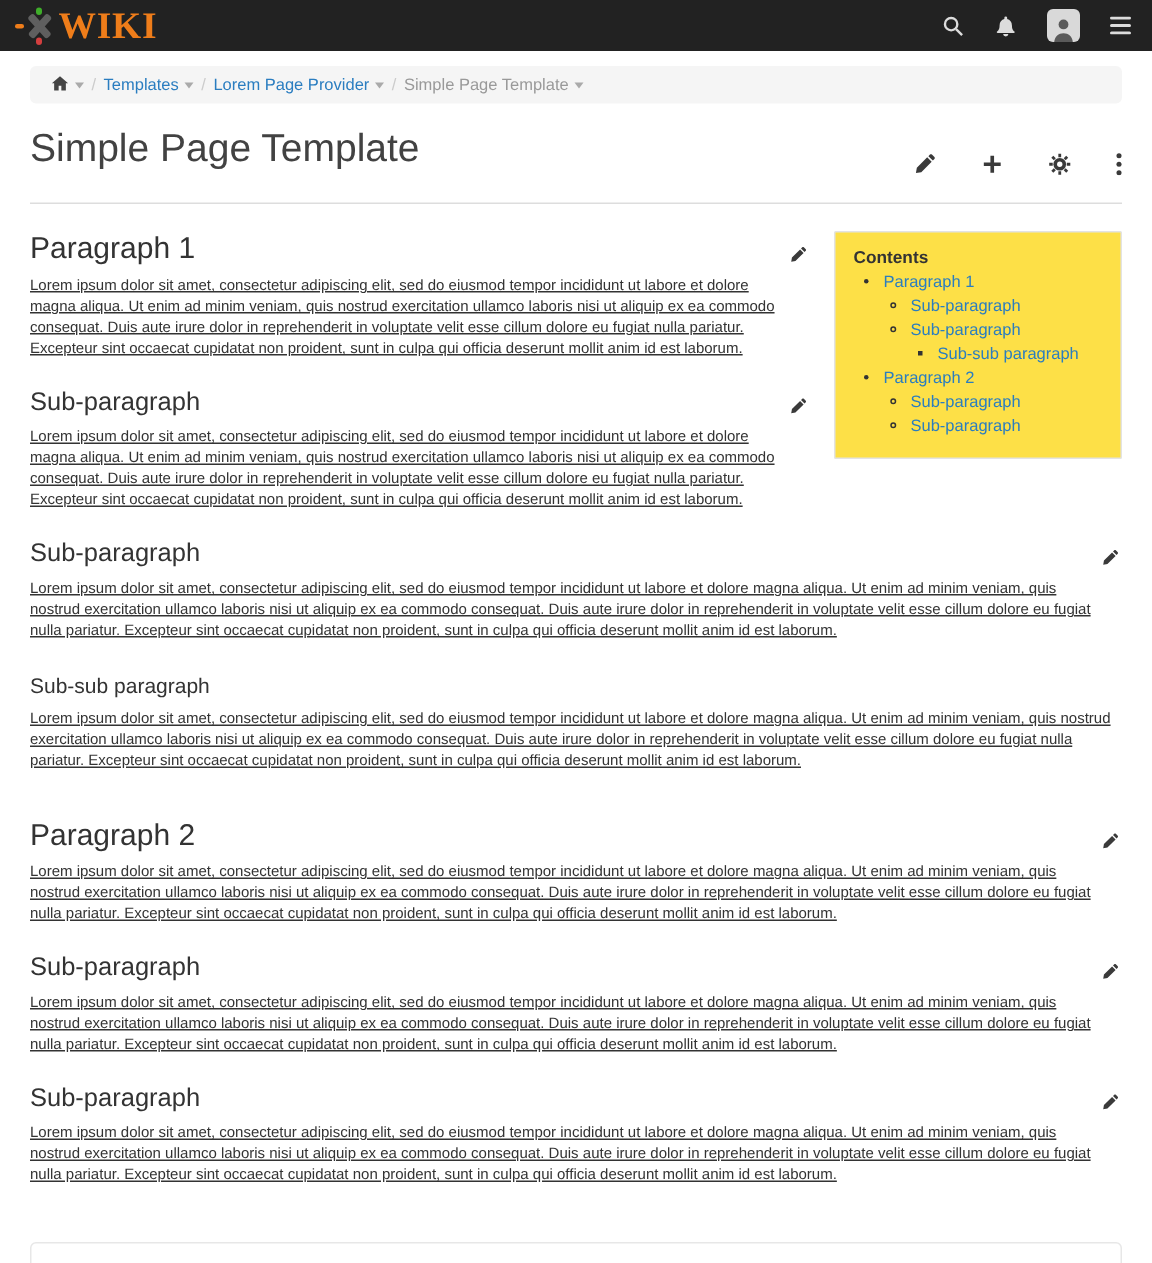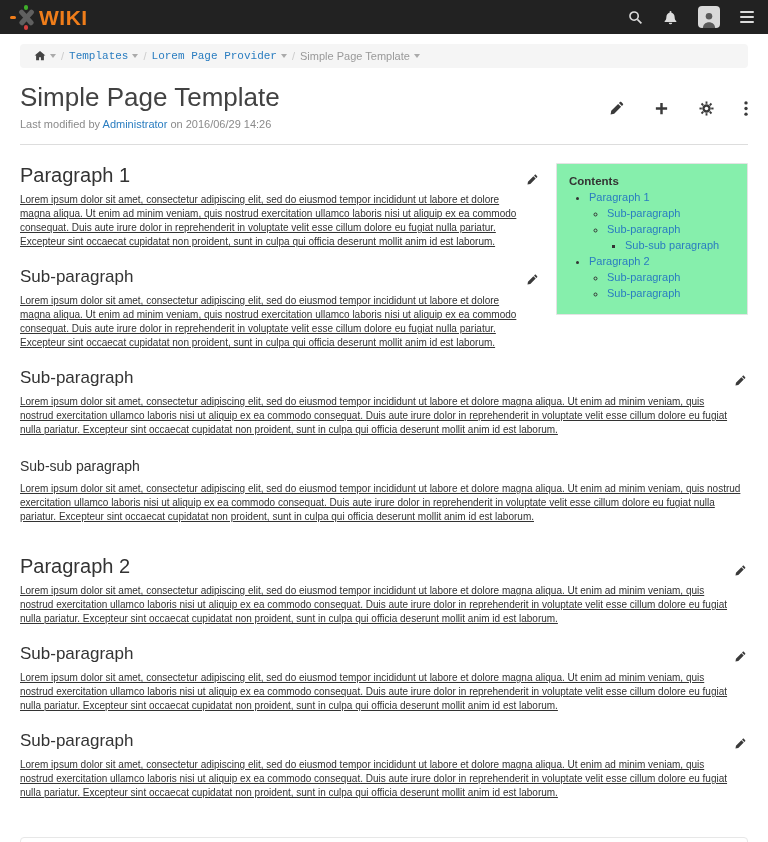--- a/index.html
+++ b/index.html
@@ -16,34 +16,34 @@
     justify-content:space-between; padding:0 14px;
   }
   .logo { display:flex; align-items:center; gap:1px; text-decoration:none; }
   .logo-x { position:relative; width:24px; height:22px; display:inline-block; }
   .logo-x .bar { position:absolute; width:19px; height:4.5px; background:#5f5f5f; border-radius:2px; top:9px; left:3px; }
   .logo-x .bar.b1 { transform:rotate(48deg); }
   .logo-x .bar.b2 { transform:rotate(-48deg); }
   .logo-x .dash-left { position:absolute; width:6px; height:3.5px; background:#ef7d1a; border-radius:2px; top:9.5px; left:-4px; }
   .logo-x .dot-top { position:absolute; width:3.5px; height:5px; background:#3fae2a; border-radius:2px; top:-1px; left:10px; }
   .logo-x .dot-bottom { position:absolute; width:3.5px; height:5px; background:#d43f3f; border-radius:2px; bottom:-2px; left:10px; }
-  .logo-wiki { color:#ef7d1a; font-size:21px; font-weight:bold; letter-spacing:.5px; line-height:1; }
+  .logo-wiki { color:#ef7d1a; font-size:25px; font-weight:bold; letter-spacing:.5px; line-height:1;font-family:Liberation Serif, serif; }
   .nav-icons { display:flex; align-items:center; gap:20px; }
   .nav-icon { display:inline-flex; align-items:center; justify-content:center; cursor:pointer; }
   .nav-icon svg { display:block; }
   .avatar-box { width:22px; height:22px; background:#d9d9d9; border-radius:4px; display:flex; align-items:flex-end; justify-content:center; overflow:hidden; }
 
   
   .bc-wrap { padding:10px 20px 0; }
   .breadcrumb {
     background:#f5f5f5; border-radius:4px; padding:6px 14px;
     font-size:11px; color:#999; display:flex; align-items:center; flex-wrap:wrap;
   }
   .breadcrumb .sep { margin:0 5px; color:#ccc; }
-  .breadcrumb a.crumb-link { color:#2a7dc0; text-decoration:none;font-family:Liberation Mono, monospace; }
+  .breadcrumb a.crumb-link { color:#2a7dc0; text-decoration:none; }
   .breadcrumb .crumb-current { color:#999; }
   .caret-down {
     display:inline-block; width:0; height:0; margin-left:4px;
     border-left:3.5px solid transparent; border-right:3.5px solid transparent;
     border-top:4px solid #aaa; vertical-align:middle; cursor:pointer;
   }
   .bc-home svg { vertical-align:-2px; }
 
   
   .page-header { padding:8px 20px 0; display:flex; justify-content:space-between; }
@@ -52,21 +52,21 @@
   .doc-info a { color:#2a7dc0; text-decoration:none; }
   .page-actions { display:flex; gap:30px; align-items:center; margin-top:20px; height:24px; }
   .action-btn { cursor:pointer; display:inline-flex; }
   .title-rule { border:none; border-top:1px solid #ddd; margin:14px 20px 0; }
 
   
   .content { padding:16px 20px 14px; font-size:10px; line-height:14px; color:#333; }
   .content::after { content:""; display:block; clear:both; }
 
   .toc-box {
-    float:right; width:192px; background:#86efac; border:1px solid #e3e3e3;
+    float:right; width:192px; background:#fde047; border:1px solid #e3e3e3;
     margin:2px 0 14px 16px; padding:10px 8px 12px 12px; font-size:11px; border-radius:1px;
   }
   .toc-title { font-weight:bold; font-size:11.5px; color:#333; margin:0 0 2px; }
   .toc-box ul { margin:2px 0; padding-left:20px; list-style:disc; }
   .toc-box ul ul { list-style:circle; padding-left:18px; }
   .toc-box ul ul ul { list-style:square; padding-left:18px; }
   .toc-box li { margin:2px 0; }
   .toc-box a { color:#2a7dc0; text-decoration:none; }
 
   .sec-h { font-weight:400; color:#333; display:block; }
@@ -142,25 +142,20 @@
       <span class="caret-down"></span>
       <span class="sep">/</span>
       <span class="crumb-current">Simple Page Template</span>
       <span class="caret-down"></span>
     </div>
 </div>
 
 <div class="page-header">
   <div>
     <h1 class="page-title">Simple Page Template</h1>
-    <div class="doc-info">
-      <span>Last modified by</span>
-      <a>Administrator</a>
-      <span>on 2016/06/29 14:26</span>
-    </div>
   </div>
   <div class="page-actions">
     <span class="action-btn">
       <svg width="14" height="14" viewBox="0 0 16 16" fill="#3a3a3a">
         <path d="M11.4 1.2c.4-.4 1.1-.4 1.5 0l1.9 1.9c.4.4.4 1.1 0 1.5l-1.2 1.2-3.4-3.4 1.2-1.2zM9.3 3.3l3.4 3.4-7.9 7.9-4.1.7.7-4.1 7.9-7.9z"></path>
       </svg>
     </span>
     <span class="action-btn">
       <svg width="15" height="15" viewBox="0 0 16 16" fill="#3a3a3a">
         <path d="M6.7 2h2.6v4.7H14v2.6H9.3V14H6.7V9.3H2V6.7h4.7z"></path>

